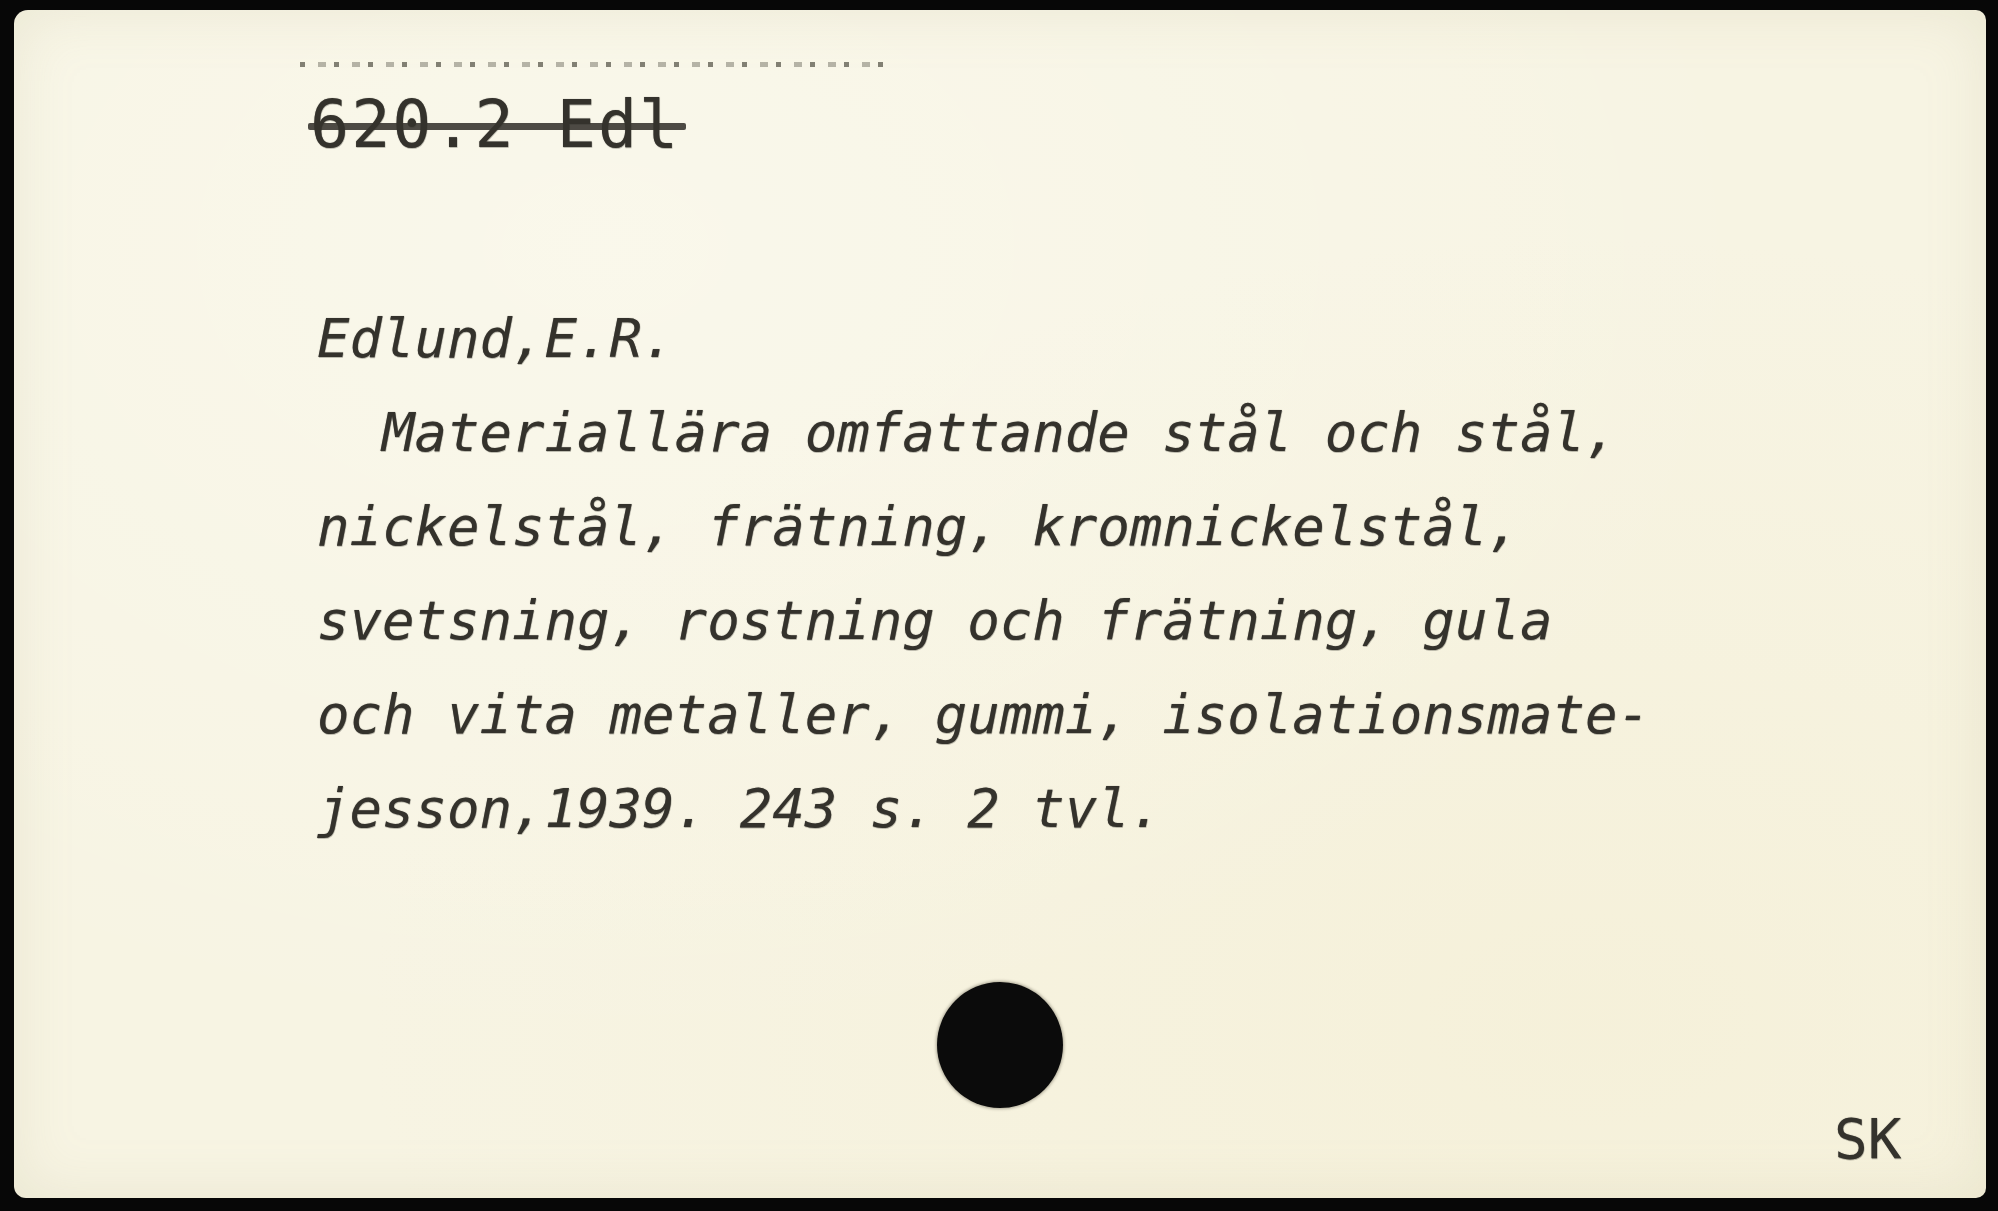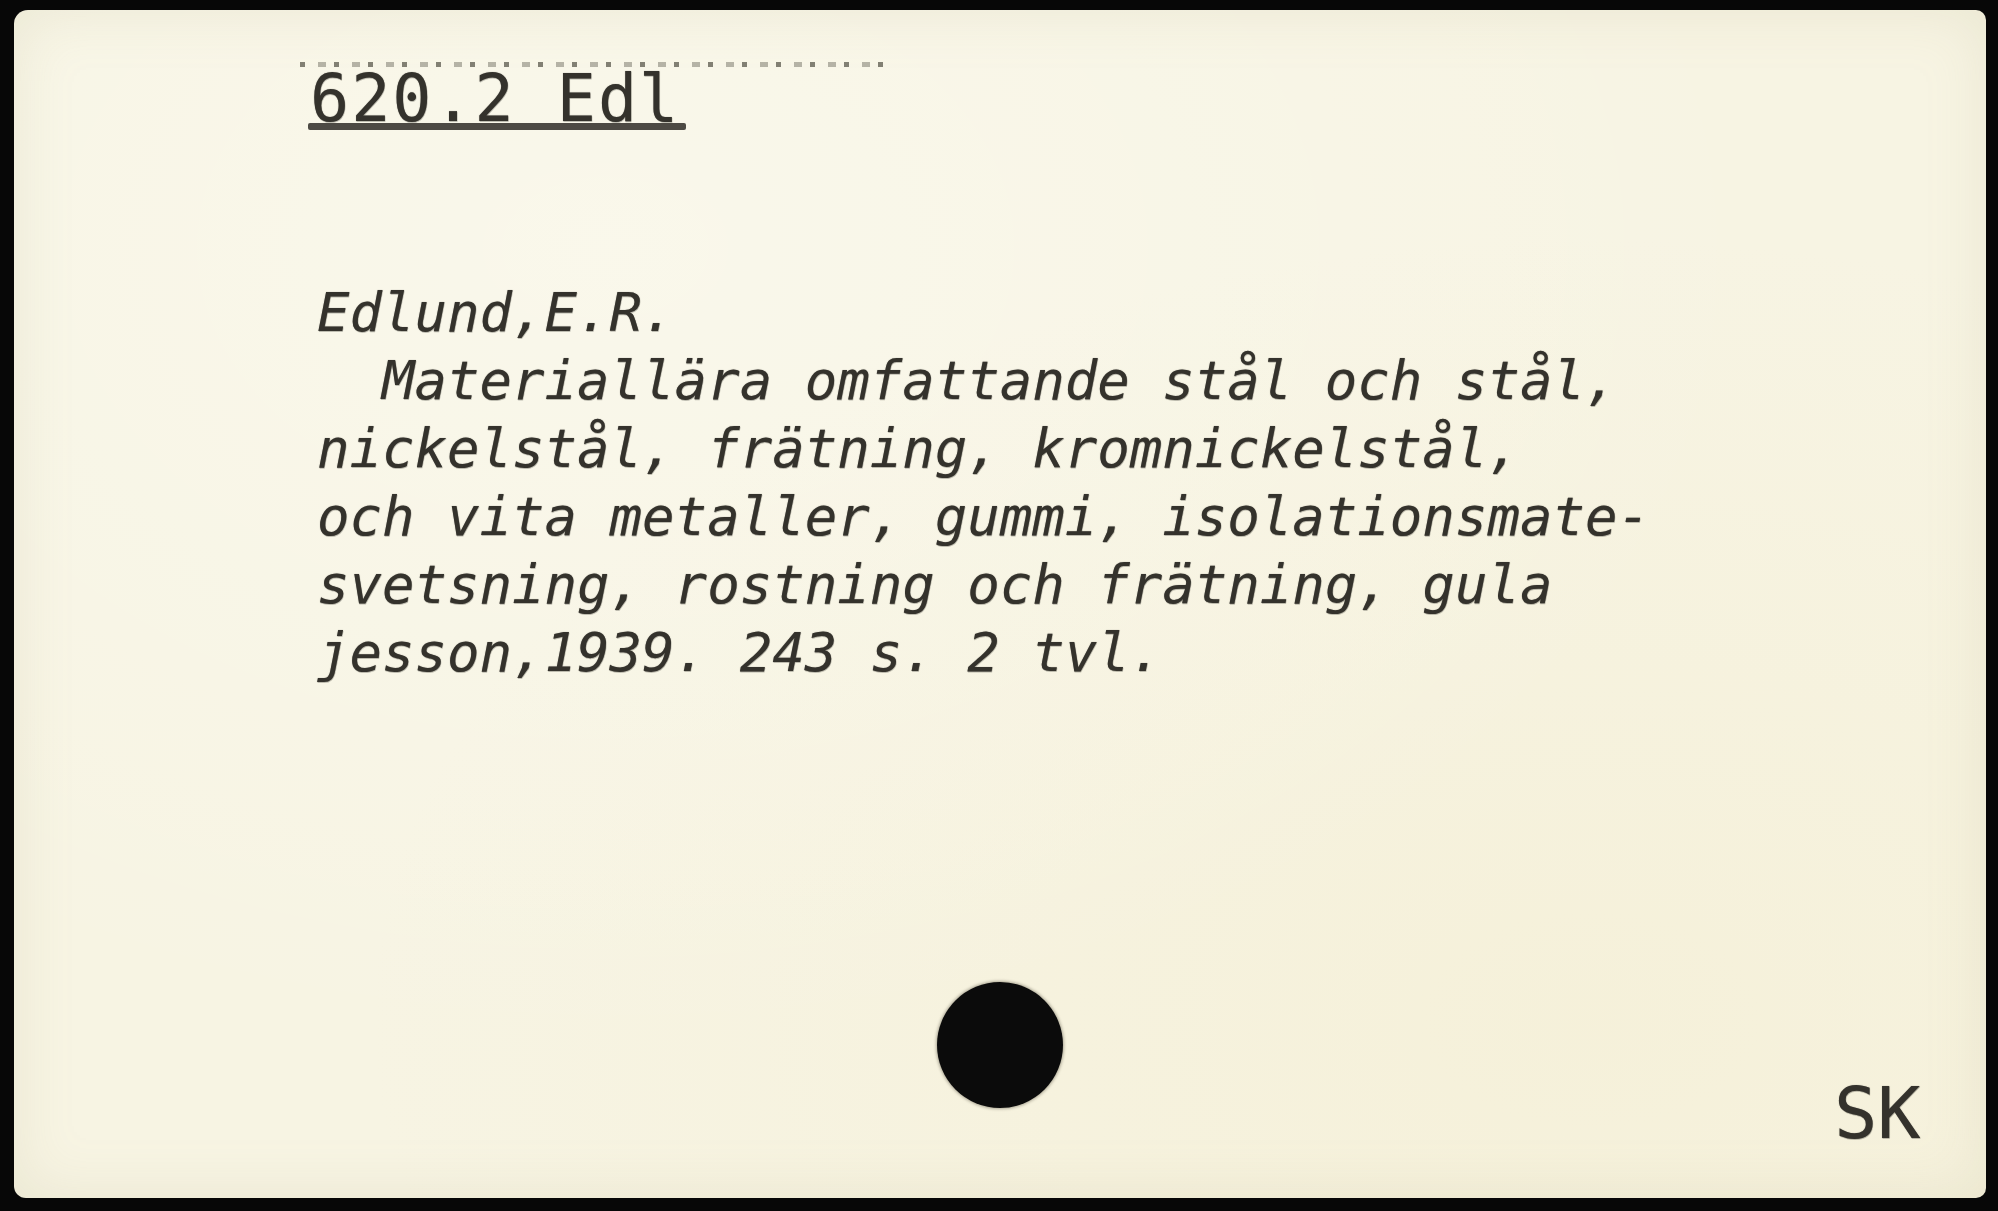--- a/index.html
+++ b/index.html
@@ -27,20 +27,21 @@
       radial-gradient(ellipse at 30% 20%, rgba(255,255,250,0.35), rgba(0,0,0,0) 60%),
       radial-gradient(ellipse at 80% 85%, rgba(240,230,190,0.25), rgba(0,0,0,0) 55%),
       var(--card-bg);
     border-radius:14px 10px 10px 12px;
     box-shadow:inset 0 0 60px rgba(180,170,130,0.18);
   }
   .ink{
     color:var(--ink);
     text-shadow:0 0 1px rgba(52,50,44,0.55), 0.5px 0.5px 0 rgba(52,50,44,0.25);
     white-space:pre;
+    margin-top:26px;
   }
   .dotted-guideline{
     position:absolute;
     left:286px;top:52px;
     width:585px;height:5px;
     background:repeating-linear-gradient(90deg,
       rgba(80,78,66,0.70) 0 5px,
       rgba(80,78,66,0.0) 5px 18px,
       rgba(80,78,66,0.40) 18px 26px,
       rgba(80,78,66,0.0) 26px 34px);
@@ -68,42 +69,42 @@
     position:absolute;
     left:923px;top:972px;
     width:126px;height:126px;
     border-radius:50%;
     background:#0b0b0b;
     box-shadow:0 0 3px 1px rgba(60,55,40,0.4);
   }
   .initials{
     position:absolute;
     left:1820px;top:1073px;
-    font-size:72px;line-height:60px;
+    font-size:56px;line-height:60px;
   }
 </style>
 </head>
 <body>
 
 <div class="scan">
   <div class="card">
 
     <div class="dotted-guideline"></div>
 
     <div class="call-number ink">620.2 Edl</div>
 
     <div class="call-underline"></div>
 
     <div class="entry-block">
       <div class="ink">Edlund,E.R.</div>
       <div>
           <div class="ink">  Materiallära omfattande stål och stål,</div>
           <div class="ink">nickelstål, frätning, kromnickelstål,</div>
+          <div class="ink">svetsning, rostning och frätning, gula</div>
           <div class="ink">och vita metaller, gummi, isolationsmate-</div>
-          <div class="ink">svetsning, rostning och frätning, gula</div>
           <div class="ink">jesson,1939. 243 s. 2 tvl.</div>
         </div>
     </div>
 
     <div class="hole-punch"></div>
 
     <div class="initials ink">SK</div>
 
   </div>
 </div>

